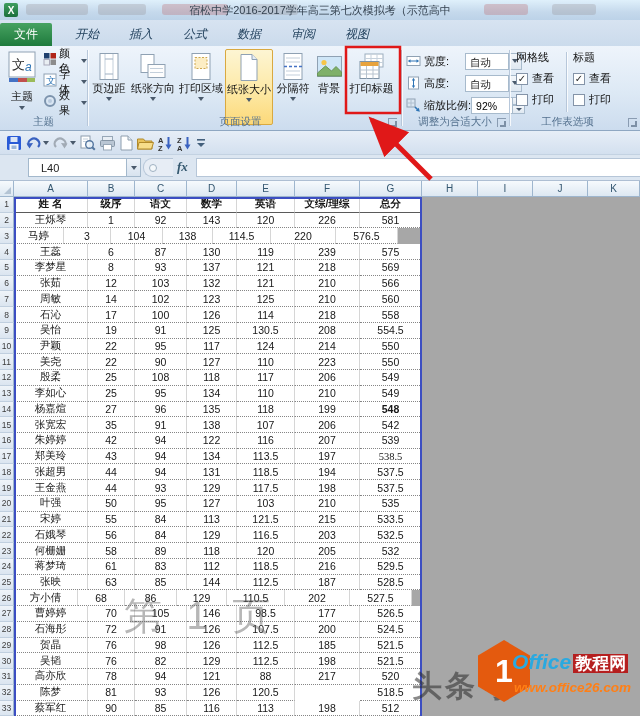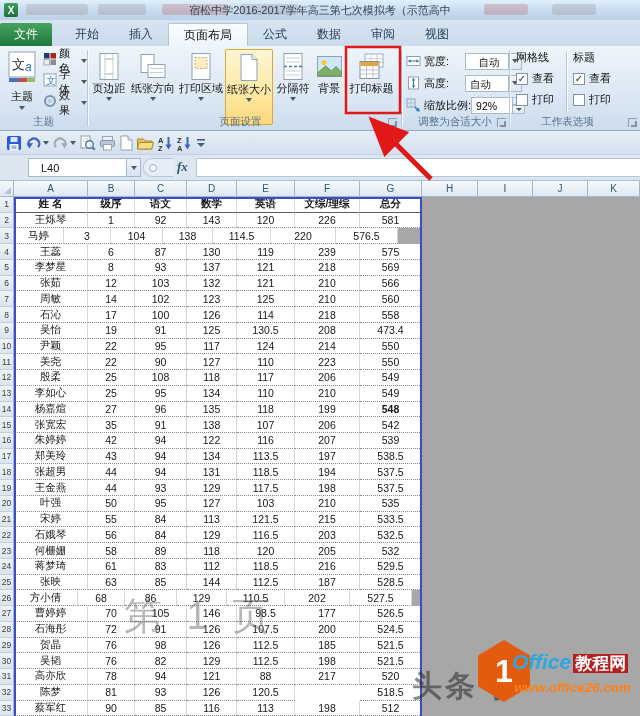--- a/index.html
+++ b/index.html
@@ -133,24 +133,23 @@
   <div class="smudge" style="left:98px;width:48px"></div>
   <div class="smudge r" style="left:162px;width:66px"></div>
   <div class="smudge" style="left:240px;width:58px"></div>
   <div class="smudge r" style="left:484px;width:44px"></div>
   <div class="smudge" style="left:552px;width:44px"></div>
   <div class="tb-title">宿松中学2016-2017学年高三第七次模拟考（示范高中</div>
 </div>
 
 <div class="tabrow">
   <div class="file-tab">文件</div>
-  <div id="tabs-container" style="display:flex;align-items:center;">
+  <div id="tabs-container" style="display:flex;align-items:center;font-style:italic;">
       <div class="tab">开始</div>
       <div class="tab">插入</div>
-      <div class="tab active">页面布局</div>
       <div class="tab">公式</div>
       <div class="tab">数据</div>
       <div class="tab">审阅</div>
       <div class="tab">视图</div>
     </div>
 </div>
 
 <div class="ribbon">
 
   <div class="big-btn">
@@ -283,21 +282,21 @@
           </svg>
         </span>
         <span class="lbl">打印标题</span>
       </div>
     </div>
   <div class="group-label" style="left:88px;width:305px">页面设置</div>
   <div class="launcher" style="left:388px"></div>
   <div class="vsep" style="left:401px"></div>
 
   <div id="sf-fields">
-      <div class="sfrow" style="top: 6px; width: 116px; text-align: center;">
+      <div class="sfrow" style="top: 6px; width: 116px;">
         <span style="display:flex">
           <svg width="15" height="14">
             <rect x="1" y="2.5" width="13" height="9" fill="#fff" stroke="#8fa1b3"></rect>
             <line x1="3.5" y1="7" x2="11.5" y2="7" stroke="#2e75b6"></line>
             <polygon points="1.8,7 4.5,5.3 4.5,8.7" fill="#2e75b6"></polygon>
             <polygon points="13.2,7 10.5,5.3 10.5,8.7" fill="#2e75b6"></polygon>
           </svg>
         </span>
         <span class="lbl">宽度:</span>
         <div class="dd">
@@ -574,21 +573,21 @@
           <div class="filler"></div>
         </div>
         <div class="grow">
           <div class="rn">9</div>
           <div class="cell" style="width: 74px;">吴怡</div>
           <div class="cell" style="width: 47px;">19</div>
           <div class="cell" style="width: 52px;">91</div>
           <div class="cell" style="width: 50px;">125</div>
           <div class="cell" style="width: 58px;">130.5</div>
           <div class="cell" style="width: 65px;">208</div>
-          <div class="cell" style="width: 62px;">473.4</div>
+          <div class="cell" style="width: 62px;">554.5</div>
           <div class="filler"></div>
         </div>
         <div class="grow">
           <div class="rn">10</div>
           <div class="cell" style="width: 74px;">尹颖</div>
           <div class="cell" style="width: 47px;">22</div>
           <div class="cell" style="width: 52px;">95</div>
           <div class="cell" style="width: 50px;">117</div>
           <div class="cell" style="width: 58px;">124</div>
           <div class="cell" style="width: 65px;">214</div>
@@ -662,21 +661,21 @@
           <div class="filler"></div>
         </div>
         <div class="grow">
           <div class="rn">17</div>
           <div class="cell" style="width: 74px;">郑美玲</div>
           <div class="cell" style="width: 47px;">43</div>
           <div class="cell" style="width: 52px;">94</div>
           <div class="cell" style="width: 50px;">134</div>
           <div class="cell" style="width: 58px;">113.5</div>
           <div class="cell" style="width: 65px;">197</div>
-          <div class="cell" style="width: 62px;">538.5</div>
+          <div class="cell" style="width: 62px; font-family: Liberation Serif, serif;">538.5</div>
           <div class="filler"></div>
         </div>
         <div class="grow">
           <div class="rn">18</div>
           <div class="cell" style="width: 74px;">张超男</div>
           <div class="cell" style="width: 47px;">44</div>
           <div class="cell" style="width: 52px;">94</div>
           <div class="cell" style="width: 50px;">131</div>
           <div class="cell" style="width: 58px;">118.5</div>
           <div class="cell" style="width: 65px;">194</div>

